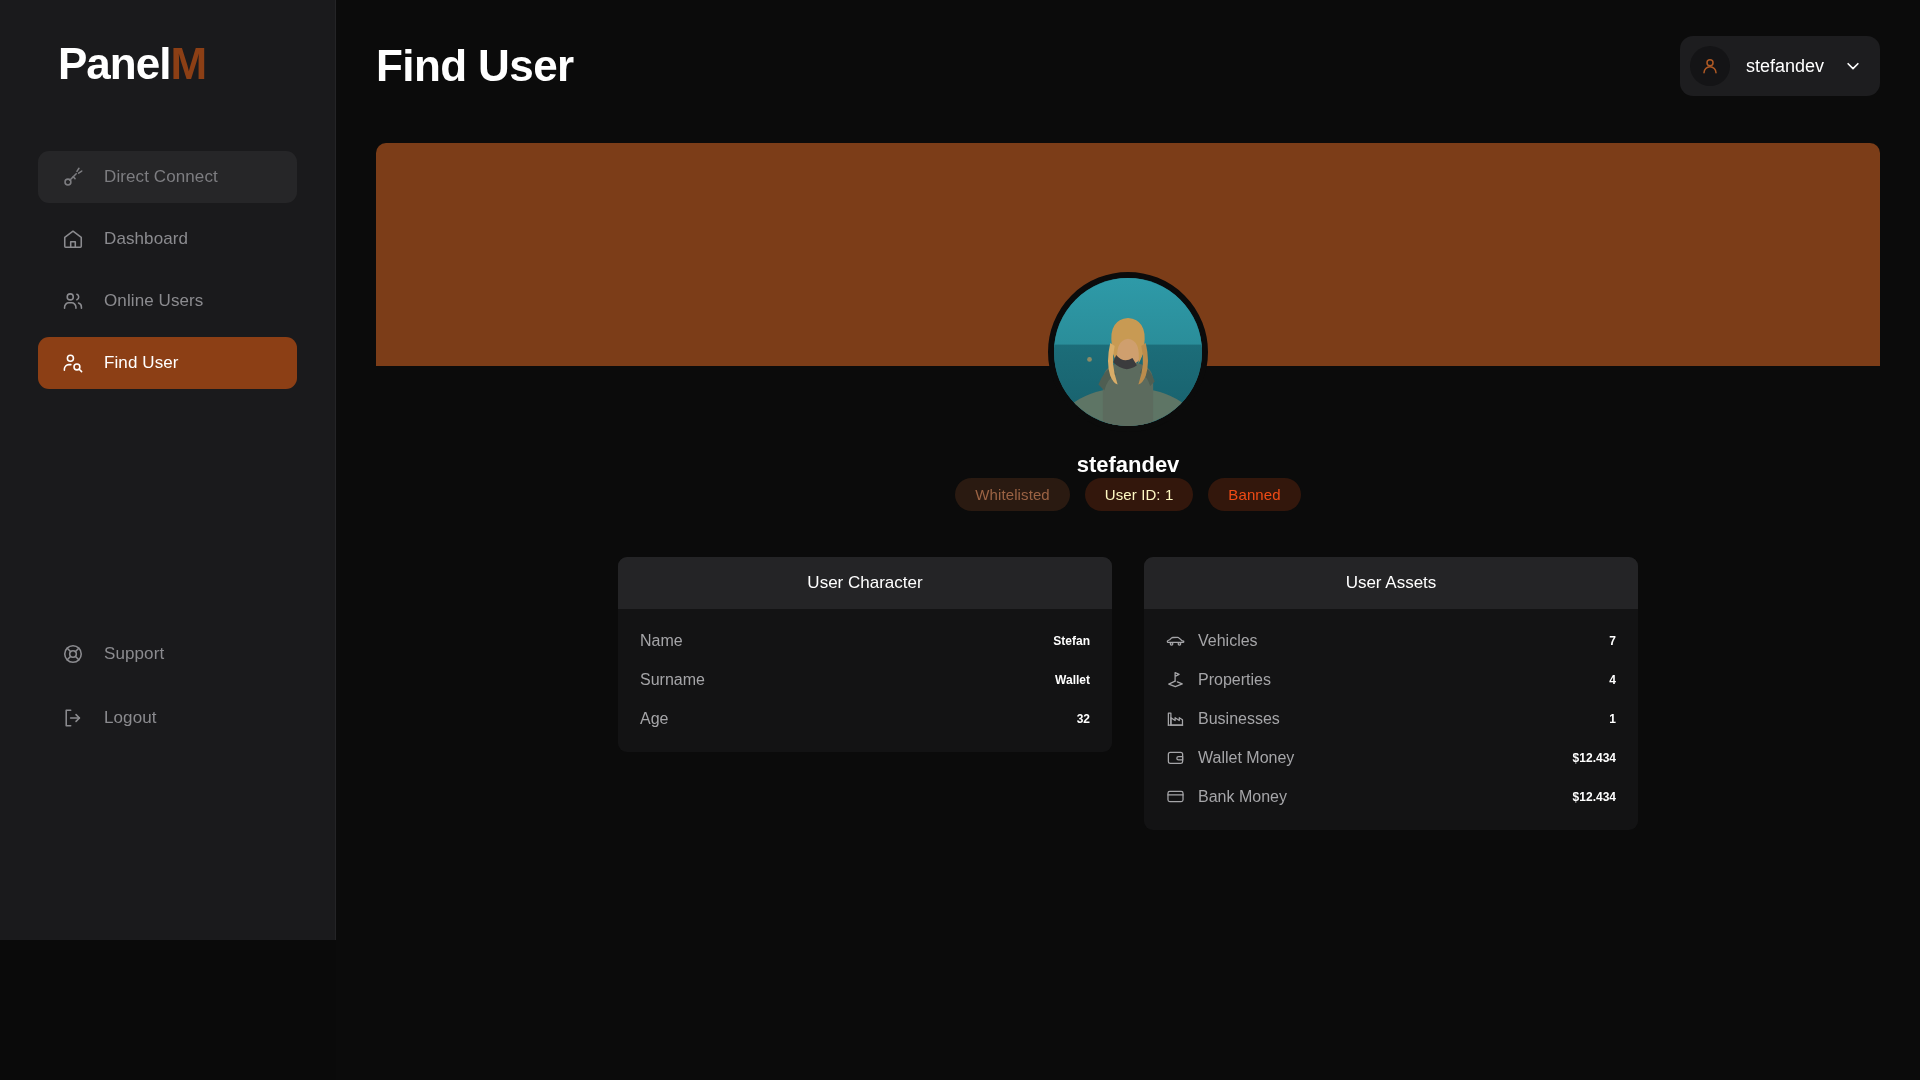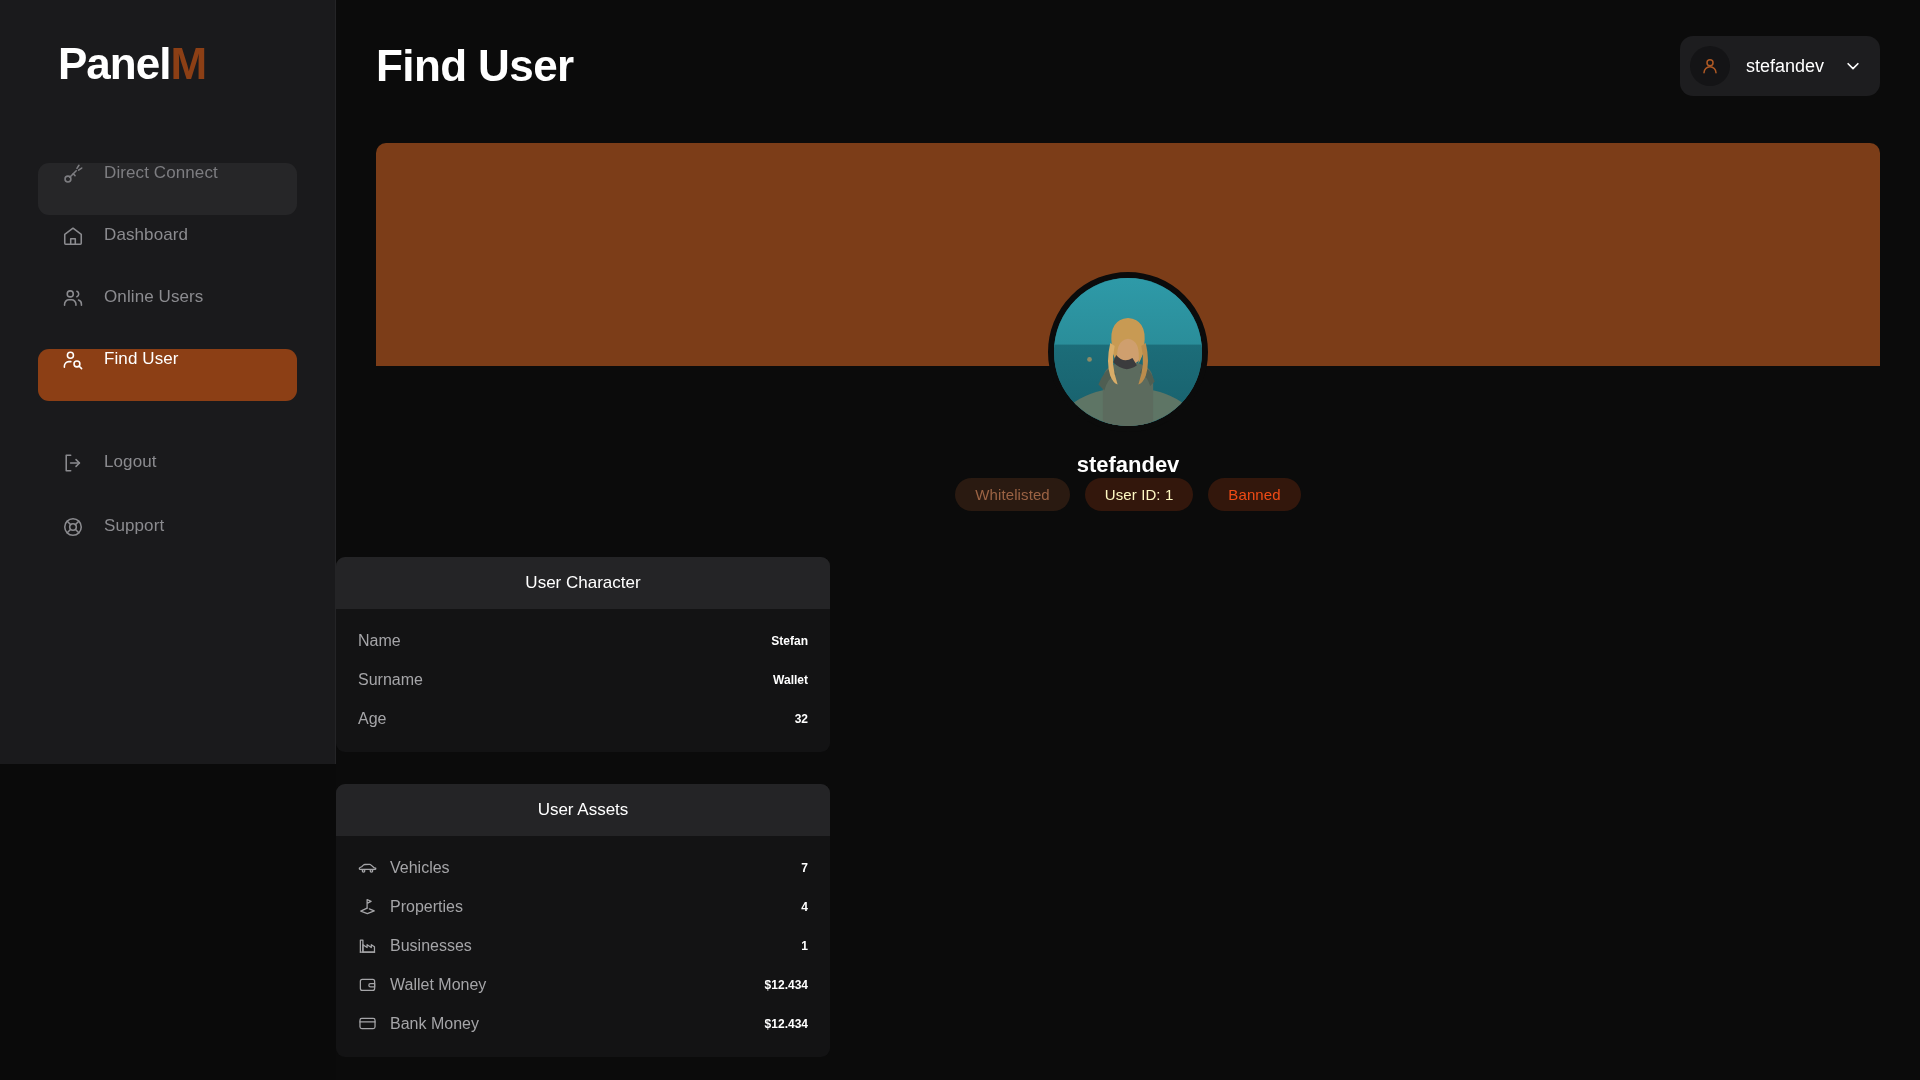--- a/index.html
+++ b/index.html
@@ -6,36 +6,35 @@
   html, body {
     width: 1920px; height: 1080px;
     background: #0a0a0a;
     font-family: "Liberation Sans", sans-serif;
     overflow: hidden;
   }
   .app { display: flex; width: 1920px; height: 1080px; }
 
   
   .sidebar {
-    width: 336px; min-width: 336px; height: 764px;
+    width: 336px; min-width: 336px; height: 940px;
     background: #1a1a1c;
     border-right: 1px solid #242426;
     display: flex; flex-direction: column;
     position: relative;
-    gap: 12px;
   }
   .brand {
     font-size: 44px; font-weight: 700; letter-spacing: -1px;
     color: #ffffff; padding: 42px 0 0 58px; line-height: 1;
   }
   .brand .accent { color: #8c3f15; }
 
   .nav-top { margin-top: 65px; padding: 0 38px; display: flex; flex-direction: column; gap: 10px; }
   .nav-item {
-    display: flex; align-items: flex-start; gap: 20px;
+    display: flex; align-items: center; gap: 20px;
     height: 52px; padding: 0 24px;
     border-radius: 11px;
     color: #8b8b8f; font-size: 17px; letter-spacing: 0.1px;
     cursor: pointer; user-select: none;
   }
   .nav-item.muted { background: #262628; color: #7d7d81; }
   .nav-item.active { background: #8c3f15; color: #ffffff; }
   .nav-item .ico { width: 22px; height: 22px; display:flex; align-items:center; justify-content:center; flex: 0 0 22px; }
   .nav-item .ico svg { display:block; }
 
@@ -95,21 +94,21 @@
     font-size: 15px; letter-spacing: 0.1px; white-space: nowrap;
   }
   .badge-whitelisted { background: #2a1a11; color: #9b6344; }
   .badge-userid     { background: #33170c; color: #fef9c3; }
   .badge-lastlogin  { background: #102b38; color: #3aa7e0; }
   .badge-banned     { background: #33170c; color: #f04b15; }
 
   
   .cards {
     position: absolute; top: 557px; left: 0; width: 1584px;
-    display: flex; justify-content: center; align-items: flex-start; gap: 32px; flex-direction: column;
+    display: flex; justify-content: center; align-items: flex-start; gap: 32px;
   }
   .card {
     width: 494px; border-radius: 9px; overflow: hidden;
     background: #131314;
   }
   .card-head {
     background: #242426; height: 52px;
     display: flex; align-items: center; justify-content: center;
     color: #ffffff; font-size: 17px;
   }
@@ -182,39 +181,39 @@
         <span>Find User</span>
       </div>
 
 
     </nav>
 
     <nav class="nav-bottom">
       <div class="nav-item">
         <span class="ico">
           <svg width="22" height="22" viewBox="0 0 24 24" fill="none" stroke="currentColor" stroke-width="1.7" stroke-linecap="round" stroke-linejoin="round">
-              <path d="M9.5 3.5H4.6v17h4.9"></path>
-              <path d="M15.3 8.3L19 12l-3.7 3.7"></path>
-              <path d="M19 12H9.4"></path>
-            </svg>
-        </span>
-        <span>Logout</span>
-      </div>
-      <div class="nav-item">
-        <span class="ico">
-          <svg width="22" height="22" viewBox="0 0 24 24" fill="none" stroke="currentColor" stroke-width="1.7" stroke-linecap="round" stroke-linejoin="round">
               <circle cx="12" cy="12" r="9"></circle>
               <circle cx="12" cy="12" r="3.6"></circle>
               <path d="M5.7 5.7l3.8 3.8"></path>
               <path d="M14.5 14.5l3.8 3.8"></path>
               <path d="M18.3 5.7l-3.8 3.8"></path>
               <path d="M9.5 14.5l-3.8 3.8"></path>
             </svg>
         </span>
         <span>Support</span>
+      </div>
+      <div class="nav-item">
+        <span class="ico">
+          <svg width="22" height="22" viewBox="0 0 24 24" fill="none" stroke="currentColor" stroke-width="1.7" stroke-linecap="round" stroke-linejoin="round">
+              <path d="M9.5 3.5H4.6v17h4.9"></path>
+              <path d="M15.3 8.3L19 12l-3.7 3.7"></path>
+              <path d="M19 12H9.4"></path>
+            </svg>
+        </span>
+        <span>Logout</span>
       </div>
     </nav>
   </aside>
 
   <main class="main">
 
     <div class="topbar">
       <h1 class="page-title">Find User</h1>
 
       <div class="user-chip">

